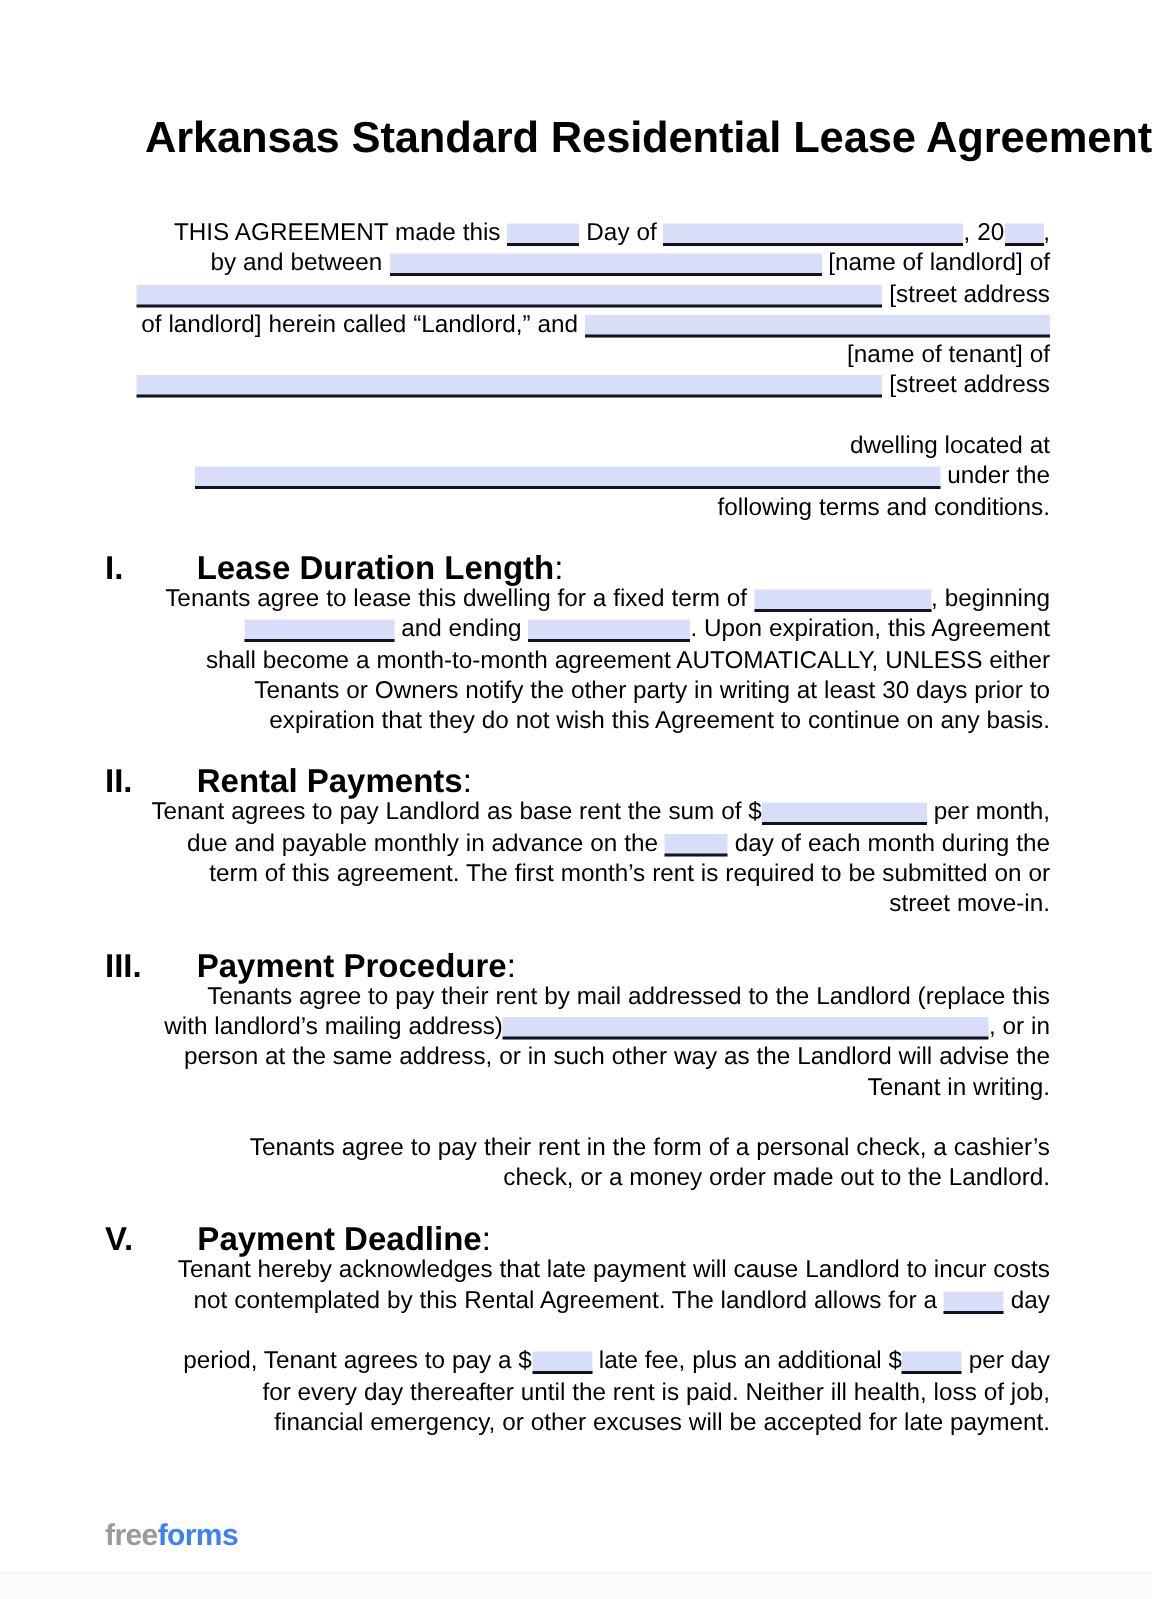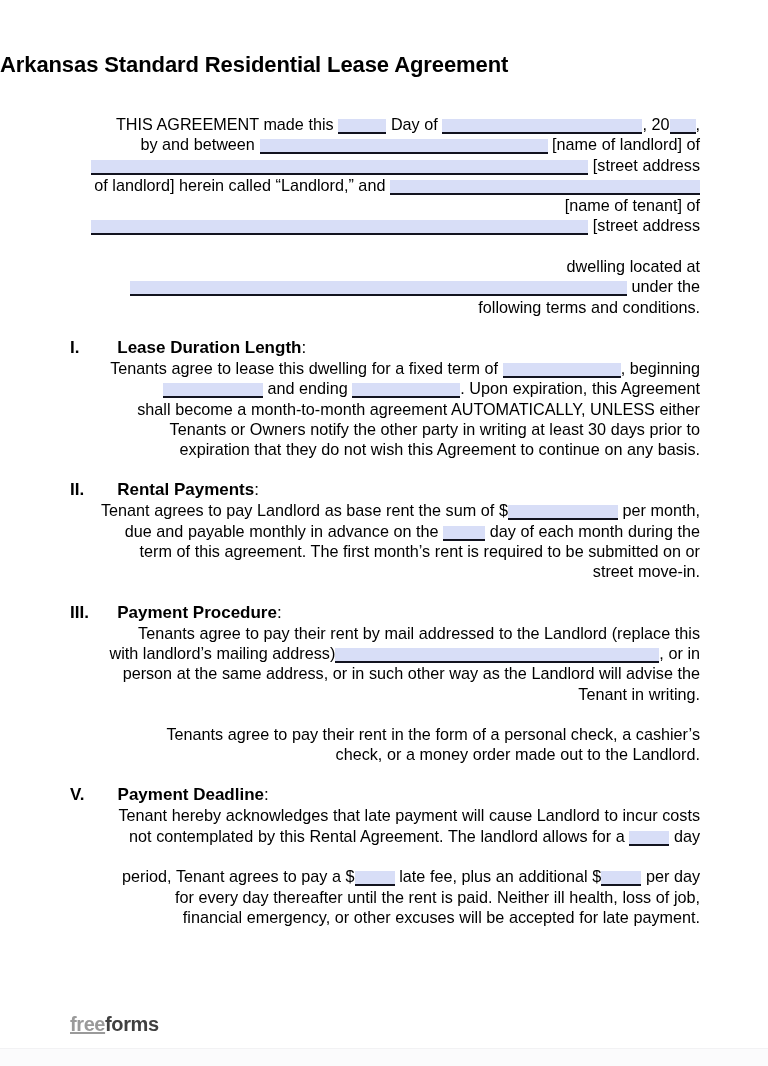--- a/index.html
+++ b/index.html
@@ -21,43 +21,43 @@
     padding: 0;
   }
   .page-bottom-edge {
     position: absolute;
     left: 0; right: 0; bottom: 0;
     height: 18px;
     background: #fbfbfc;
     border-top: 1px solid #f2f2f4;
   }
   .doc-title {
-    text-align: left;
-    font-size: 22px;
+    text-align: right;
+    font-size: 29px;
     font-weight: bold;
     letter-spacing: -0.1px;
     margin: 0;
-    padding-top: 52px;
+    padding-top: 76px;
     color: #000;
   }
   .content {
     padding: 0 68px 0 70px;
     margin-top: 36px;
   }
   p.para {
     margin: 0;
     font-size: 16.2px;
     line-height: 20.3px;
     text-align: right;
     word-spacing: 0.1px;
   }
   .sec { margin-top: 20px; }
   .sec-head {
     margin: 0 0 0 0;
-    font-size: 17px;
+    font-size: 22px;
     line-height: 21px;
     white-space: pre;
   }
   .sec-head .numeral { font-weight: bold; }
   .sec-head .title { font-weight: bold; }
   .sec-head .colon { font-weight: normal; }
 
   
   .blank {
     display: inline-block;
@@ -85,22 +85,22 @@
   .w-tenant { width: 310px; }
   .w-mail { width: 324px; }
 
   .footer {
     position: absolute;
     left: 70px;
     bottom: 30px;
     font-size: 20px;
     letter-spacing: -0.4px;
   }
-  .footer .free { color: #9a9a9a; font-weight: bold; text-decoration: underline; }
-  .footer .forms { color: #404040; font-weight: bold; margin-top: 25px; }
+  .footer .free { color: #9a9a9a; font-weight: bold; }
+  .footer .forms { color: #3b82f6; font-weight: bold; margin-top: 25px; }
 </style>
 </head>
 <body>
 
 <div class="page">
 
   <h1 class="doc-title">Arkansas Standard Residential Lease Agreement</h1>
 
   <div class="content">
 

